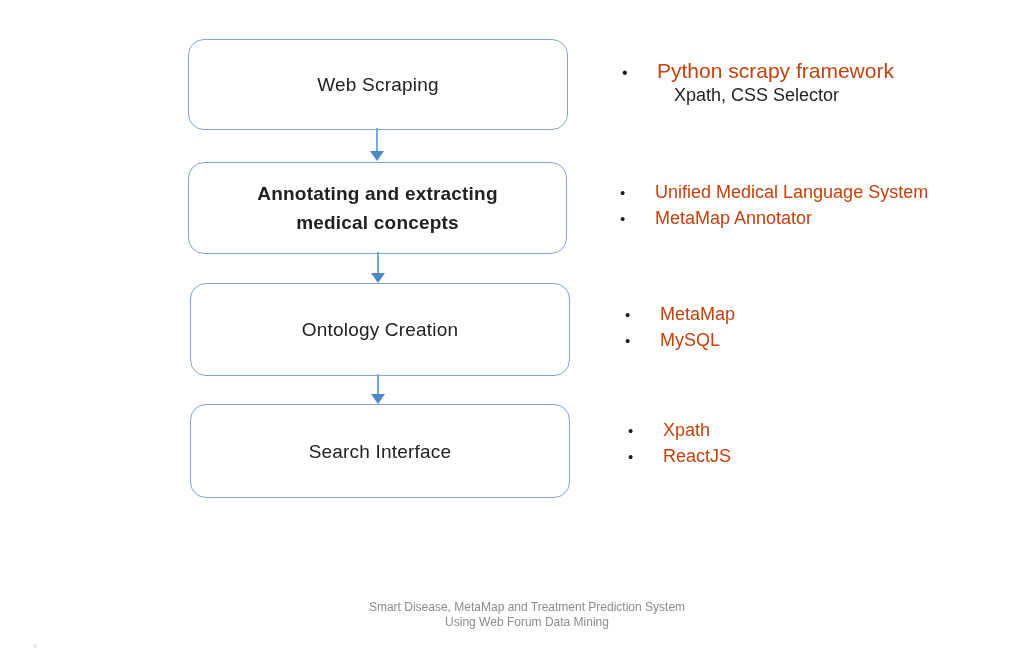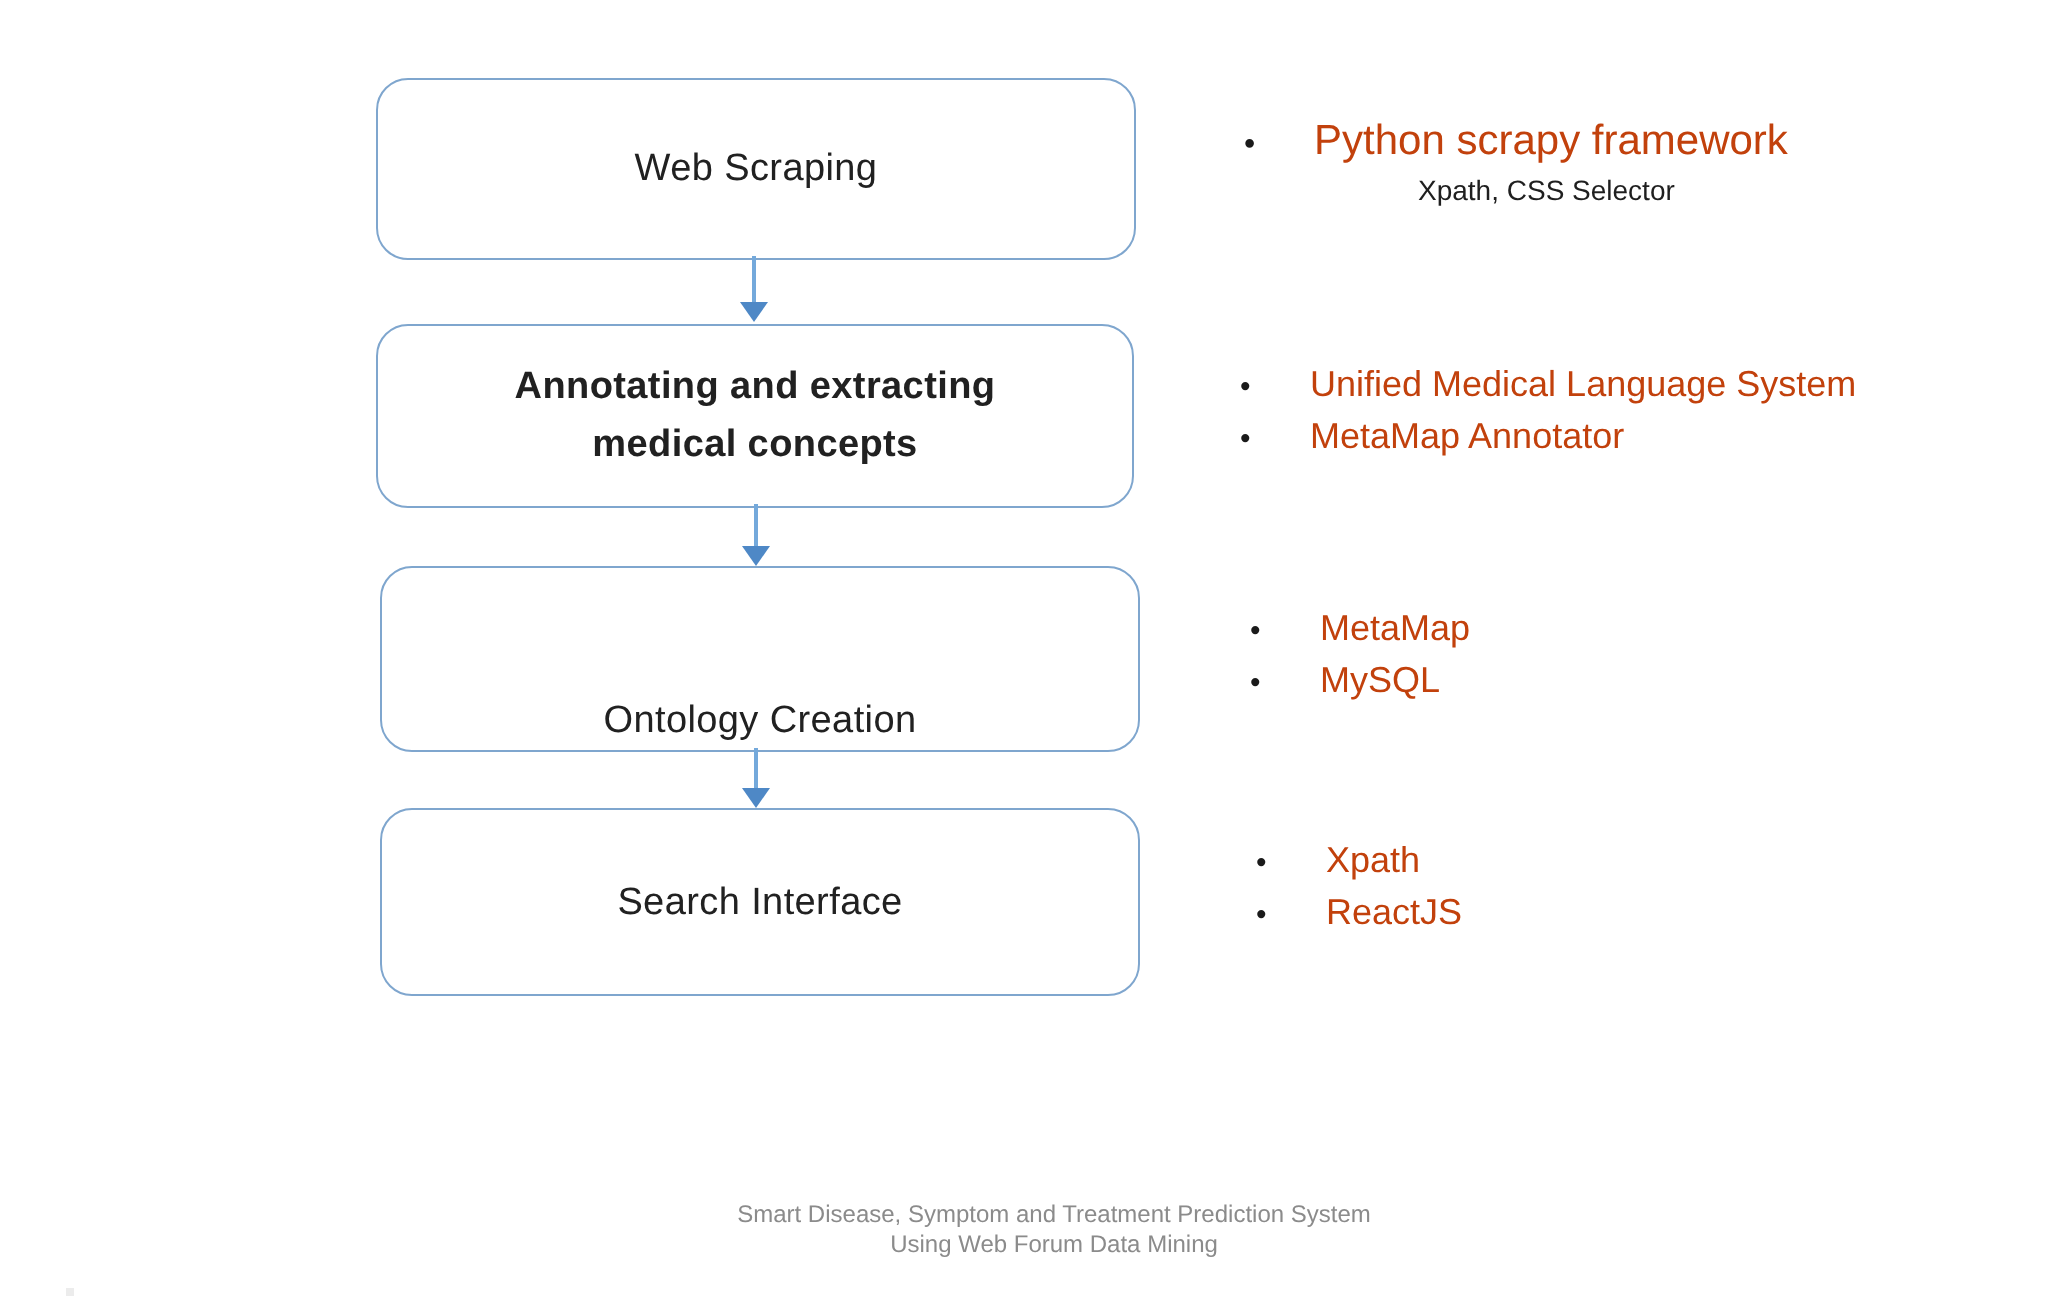--- a/index.html
+++ b/index.html
@@ -66,24 +66,24 @@
   }
   .bullet-text {
     font-size: 18px;
     line-height: 26px;
     color: #c2410c;
     white-space: nowrap;
   }
   .g1 .bullet-text { font-size: 21px; line-height: 28px; }
   .g1 .marker { width: 35px; font-size: 16px; }
   .bullet-sub {
-    font-size: 14px;
+    font-size: 18px;
     line-height: 20px;
     color: #1f1f1f;
-    margin-left: 87px;
+    margin-left: 52px;
     white-space: nowrap;
   }
   
   .caption {
     position: absolute;
     left: 277px;
     top: 600px;
     width: 500px;
     text-align: center;
     color: #8b8b8b;
@@ -118,21 +118,21 @@
   <div class="box" style="left:188px; top:162px; width:377px; height:90px;font-weight:bold;">
     <div class="box-line">Annotating and extracting</div>
     <div class="box-line">medical concepts</div>
   </div>
 
   <div class="arrow" style="left:370px; top:252px; height:31px;">
     <div class="shaft"></div>
     <div class="head"></div>
   </div>
 
-  <div class="box" style="left:190px; top:283px; width:378px; height:91px;justify-content:flex-end;">
+  <div class="box" style="left:190px; top:283px; width:378px; height:91px;">
     <div class="box-line">Ontology Creation</div>
   </div>
 
   <div class="arrow" style="left:370px; top:374px; height:30px;">
     <div class="shaft"></div>
     <div class="head"></div>
   </div>
 
   <div class="box" style="left:190px; top:404px; width:378px; height:92px;">
     <div class="box-line">Search Interface</div>
@@ -173,19 +173,19 @@
       <span class="marker">•</span>
       <span class="bullet-text">Xpath</span>
     </div>
     <div class="bullet-item">
       <span class="marker">•</span>
       <span class="bullet-text">ReactJS</span>
     </div>
   </div>
 
   <div class="caption">
-    <div>Smart Disease, Symptom and Treatment Prediction System</div>
+    <div>Smart Disease, MetaMap and Treatment Prediction System</div>
     <div>Using Web Forum Data Mining</div>
   </div>
 
   <div class="artifact"></div>
 
 </div>
 
 </body></html>

